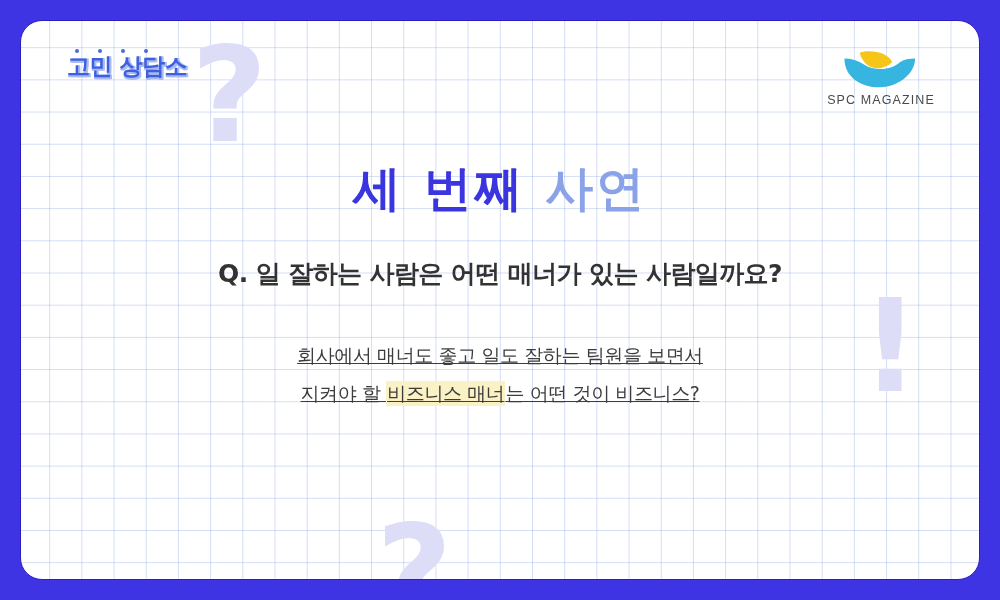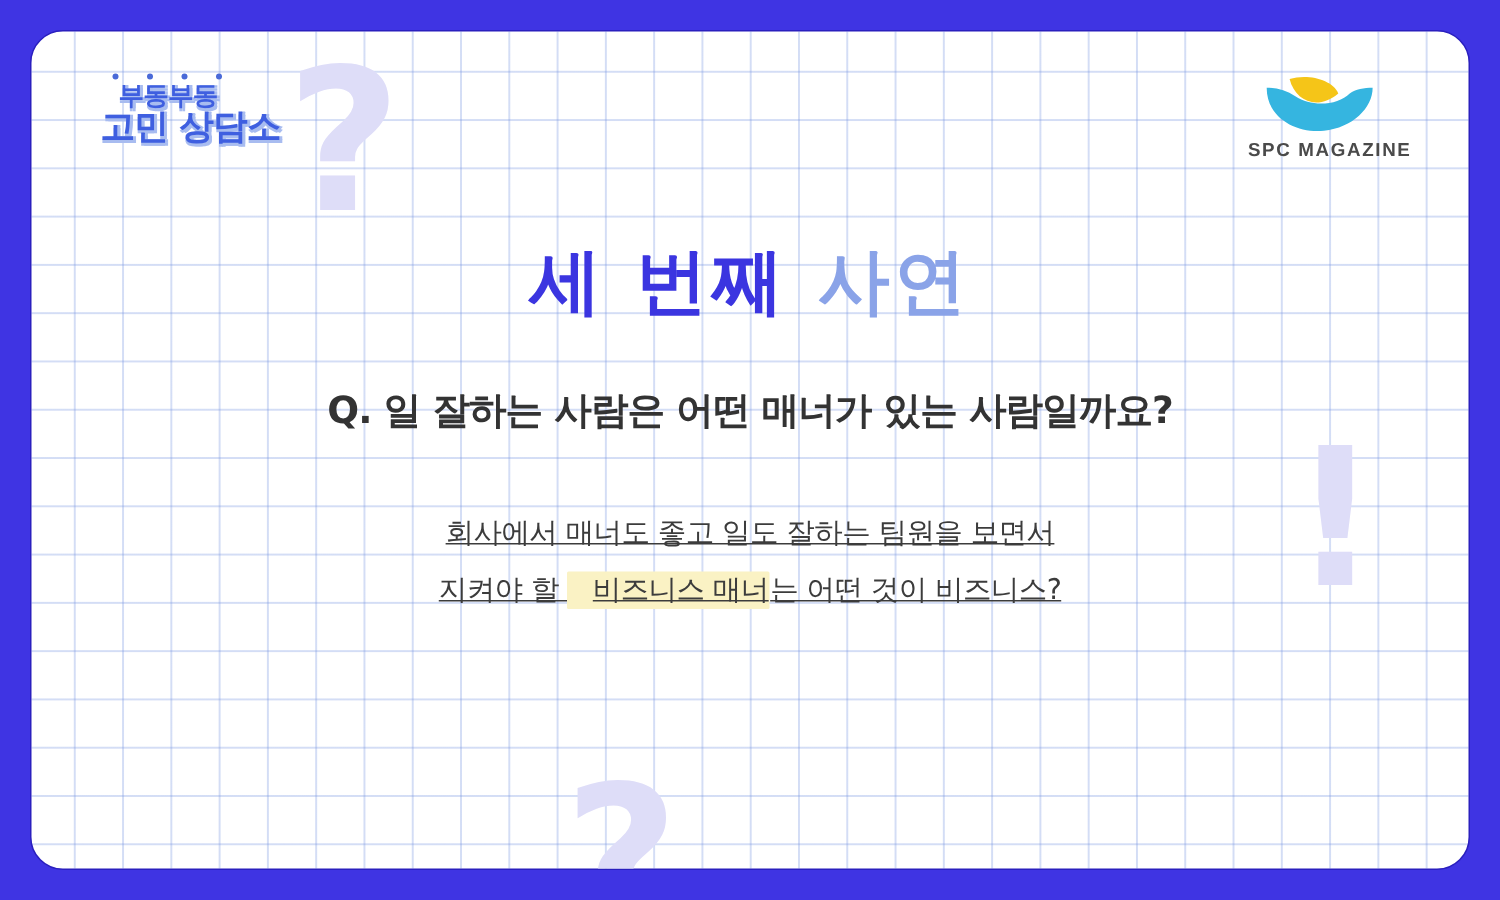--- a/index.html
+++ b/index.html
@@ -83,22 +83,21 @@
   }
   #badge-line1 { font-size: 17px; line-height: 19px; padding-left: 16px; }
   #badge-line2 { font-size: 23px; line-height: 22px; padding-left: 4px; }
 
   
   #spc-logo {
     position: absolute;
     right: 38px;
     top: 26px;
     width: 120px;
-    text-align: right;
-    font-weight: bold;
+    text-align: center;
   }
   #spc-mark { height: 42px; display: block; margin: 0 auto; }
   #spc-name {
     margin-top: 4px;
     font-size: 12.5px;
     letter-spacing: 1.1px;
     color: #4A4A4A;
     font-family: "Liberation Sans", sans-serif;
     white-space: nowrap;
   }
@@ -142,42 +141,41 @@
     text-align: center;
     font-family: "DejaVu Sans", sans-serif;
     font-size: 19px;
     line-height: 38px;
     color: #3C3C3C;
     letter-spacing: -0.4px;
   }
   #body-text .ln { display: block; white-space: nowrap; text-decoration: underline; }
   .hl {
     background: #FAF2C4;
-    padding: 1px 1px 2px 17px;
+    padding: 1px 1px 2px 1px;
     border-radius: 1px;
   }
 </style>
 </head>
 <body>
 
 <div id="card">
   <div id="panel">
 
     <span class="deco" id="deco-q-top">?</span>
     <span class="deco" id="deco-q-bottom">?</span>
     <span class="deco" id="deco-excl">!</span>
 
     <div id="badge">
       <div id="badge-dots">
         <i></i>
           <i></i>
           <i></i>
           <i></i>
       </div>
-      <div class="badge-line" id="badge-line1">부동부동</div>
       <div class="badge-line" id="badge-line2">고민 상담소</div>
     </div>
 
     <div id="spc-logo">
       <svg id="spc-mark" viewBox="0 0 100 44">
         <path d="M28 6 C32 22, 48 28, 62 16 C58 6, 40 2, 28 6 Z" fill="#F5C518"></path>
         <path d="M12 12 C12 34, 34 44, 52 42 C72 40, 86 26, 86 12
                  C80 12, 74 13, 70 16 C62 24, 44 26, 32 18
                  C26 14, 19 12, 12 12 Z" fill="#35B5E0"></path>
       </svg>

